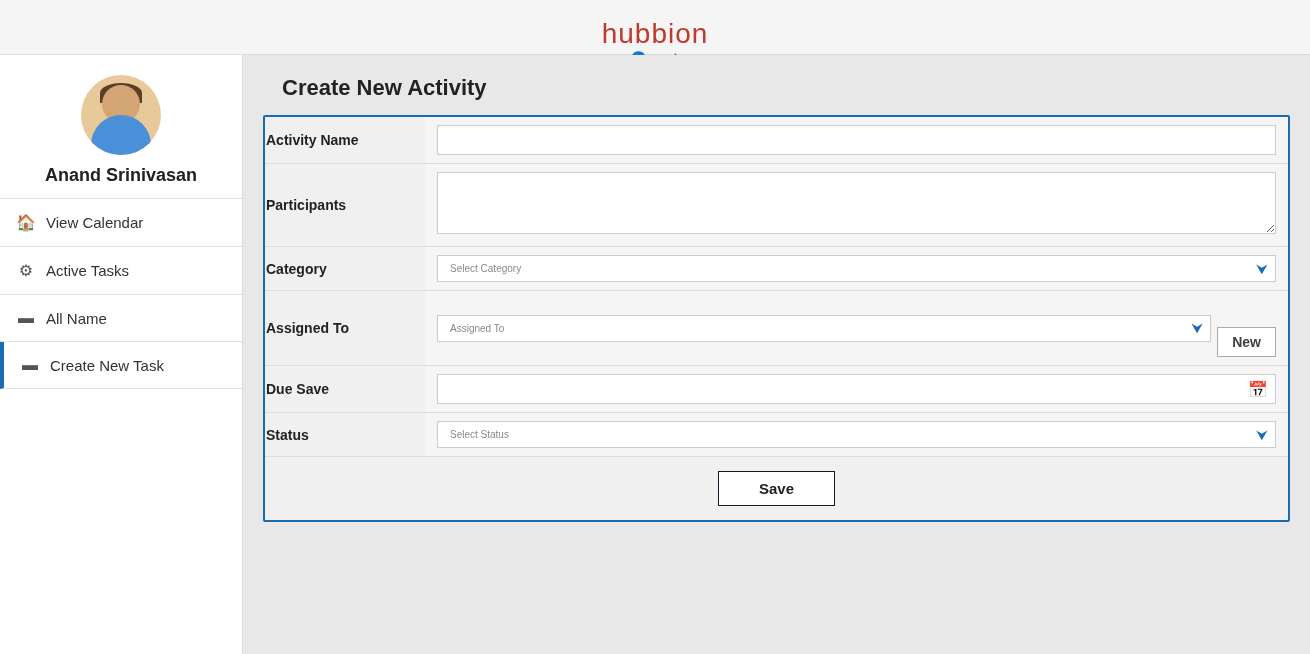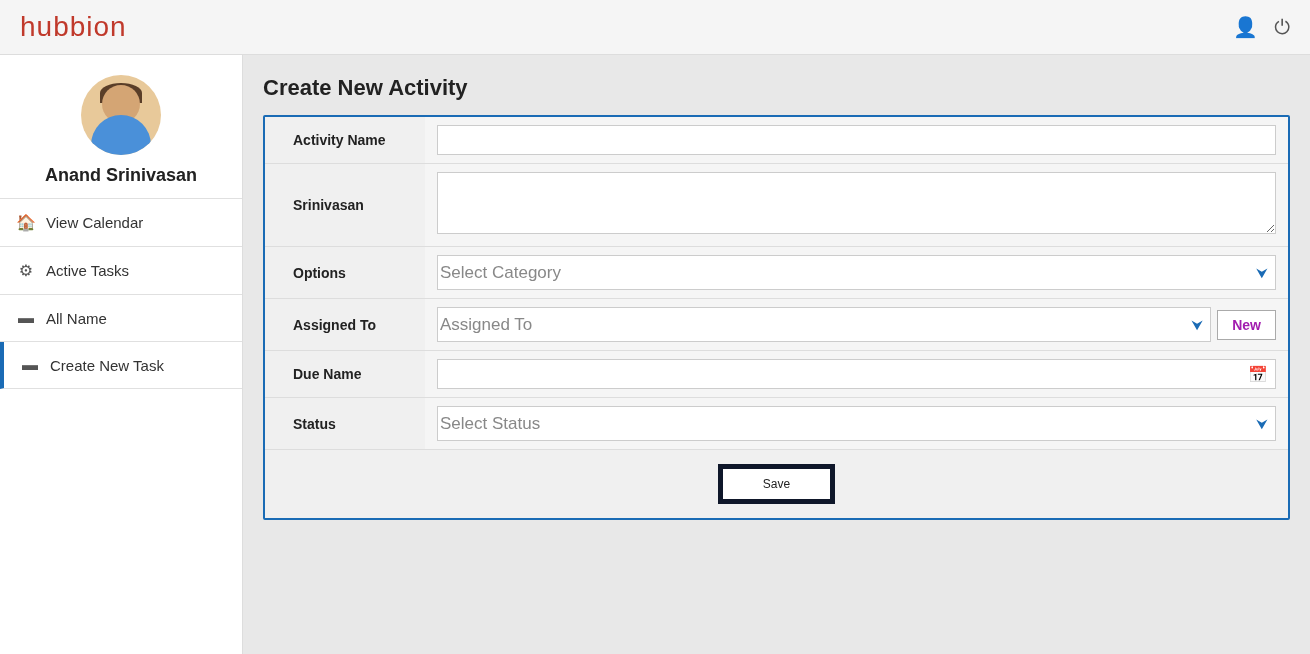--- a/index.html
+++ b/index.html
@@ -6,21 +6,22 @@
     body { font-family: Arial, sans-serif; background: #f0f0f0; height: 654px; overflow: hidden; }
 
     
     .header {
       height: 55px;
       background: #f5f5f5;
       border-bottom: 1px solid #ddd;
       display: flex;
       align-items: center;
       justify-content: space-between;
-      padding: 8px 20px;
+      padding: 18px 20px;
+      flex-direction: column;
     }
     .header-logo {
       font-size: 28px;
       color: #c0392b;
       font-weight: 300;
       letter-spacing: 1px;
     }
     .header-icons {
       display: flex;
       gap: 16px;
@@ -129,41 +130,42 @@
       flex: 1;
       background: #e8e8e8;
       padding: 20px;
       overflow-y: auto;
     }
     .page-title {
       font-size: 22px;
       font-weight: bold;
       color: #222;
       margin-bottom: 14px;
+      margin-left: 19px;
     }
 
     
     .form-card {
       background: #f5f5f5;
       border: 2px solid #1a6bb5;
       border-radius: 2px;
     }
     .form-table {
       width: 100%;
       border-collapse: collapse;
     }
     .form-table tr {
       border-bottom: 1px solid #ddd;
     }
     .form-table tr:last-child {
       border-bottom: none;
     }
     .form-label-cell {
       width: 160px;
-      padding: 12px 28px;
+      padding: 12px 1px;
       font-weight: bold;
       font-size: 14px;
       color: #222;
       vertical-align: middle;
       background: #f0f0f0;
     }
     .form-input-cell {
       padding: 8px 12px;
       vertical-align: middle;
       background: #f5f5f5;
@@ -187,24 +189,24 @@
       gap: 6px;
     }
     .select-container {
       flex: 1;
       position: relative;
       display: flex;
       align-items: center;
     }
     .select-container select {
       width: 100%;
-      padding: 7px 30px 7px 2px;
+      padding: 7px 30px 7px 12px;
       border: 1px solid #ccc;
       background: #fff;
-      font-size: 17px;
+      font-size: 10px;
       color: #888;
       appearance: none;
       -webkit-appearance: none;
       outline: none;
       cursor: pointer;
     }
     .select-arrow {
       position: absolute;
       right: 8px;
       top: 50%;
@@ -212,23 +214,24 @@
       color: #1a6bb5;
       font-size: 14px;
       pointer-events: none;
     }
     .new-button {
       padding: 6px 14px;
       background: #fff;
       border: 1px solid #aaa;
       font-size: 14px;
       font-weight: bold;
-      color: #a21caf;
+      color: #404040;
       cursor: pointer;
       white-space: nowrap;
+      margin-top: 28px;
     }
     .date-input-wrapper {
       position: relative;
       display: flex;
       align-items: center;
     }
     .date-input-wrapper input {
       width: 100%;
       padding: 6px 36px 6px 8px;
       border: 1px solid #ccc;
@@ -247,23 +250,23 @@
     
     .form-save-row {
       text-align: center;
       padding: 14px;
       background: #f0f0f0;
       border-top: 1px solid #ddd;
     }
     .save-button {
       padding: 8px 40px;
       background: #fff;
-      border: 5px solid #0f172a;
-      font-size: 12px;
-      font-weight: normal;
+      border: 1px solid #0f172a;
+      font-size: 15px;
+      font-weight: bold;
       cursor: pointer;
       color: #222;
     }
   </style>
 </head>
 <body>
 
 <header class="header">
   <span class="header-logo">hubbion</span>
   <div class="header-icons">
@@ -311,28 +314,28 @@
         <tbody>
 
           <tr>
             <td class="form-label-cell">Activity Name</td>
             <td class="form-input-cell">
               <input type="text" class="form-input" style="">
             </td>
           </tr>
 
           <tr>
-            <td class="form-label-cell">Srinivasan</td>
+            <td class="form-label-cell">Participants</td>
             <td class="form-input-cell">
               <textarea class="form-input" rows="3" style=""></textarea>
             </td>
           </tr>
 
           <tr>
-            <td class="form-label-cell">Options</td>
+            <td class="form-label-cell">Category</td>
             <td class="form-input-cell">
               <div class="select-container">
                 <select>
                   <option value="">Select Category</option>
                 </select>
                 <span class="select-arrow">⮟</span>
               </div>
             </td>
           </tr>
 
@@ -347,21 +350,21 @@
                   <span class="select-arrow">⮟</span>
                 </div>
                 <button class="new-button">New</button>
               </div>
             </td>
           </tr>
 
 
 
           <tr>
-            <td class="form-label-cell">Due Name</td>
+            <td class="form-label-cell">Due Save</td>
             <td class="form-input-cell">
               <div class="date-input-wrapper">
                 <input type="text" class="form-input" style="">
                 <span class="calendar-icon">📅</span>
               </div>
             </td>
           </tr>
 
           <tr>
             <td class="form-label-cell">Status</td>

